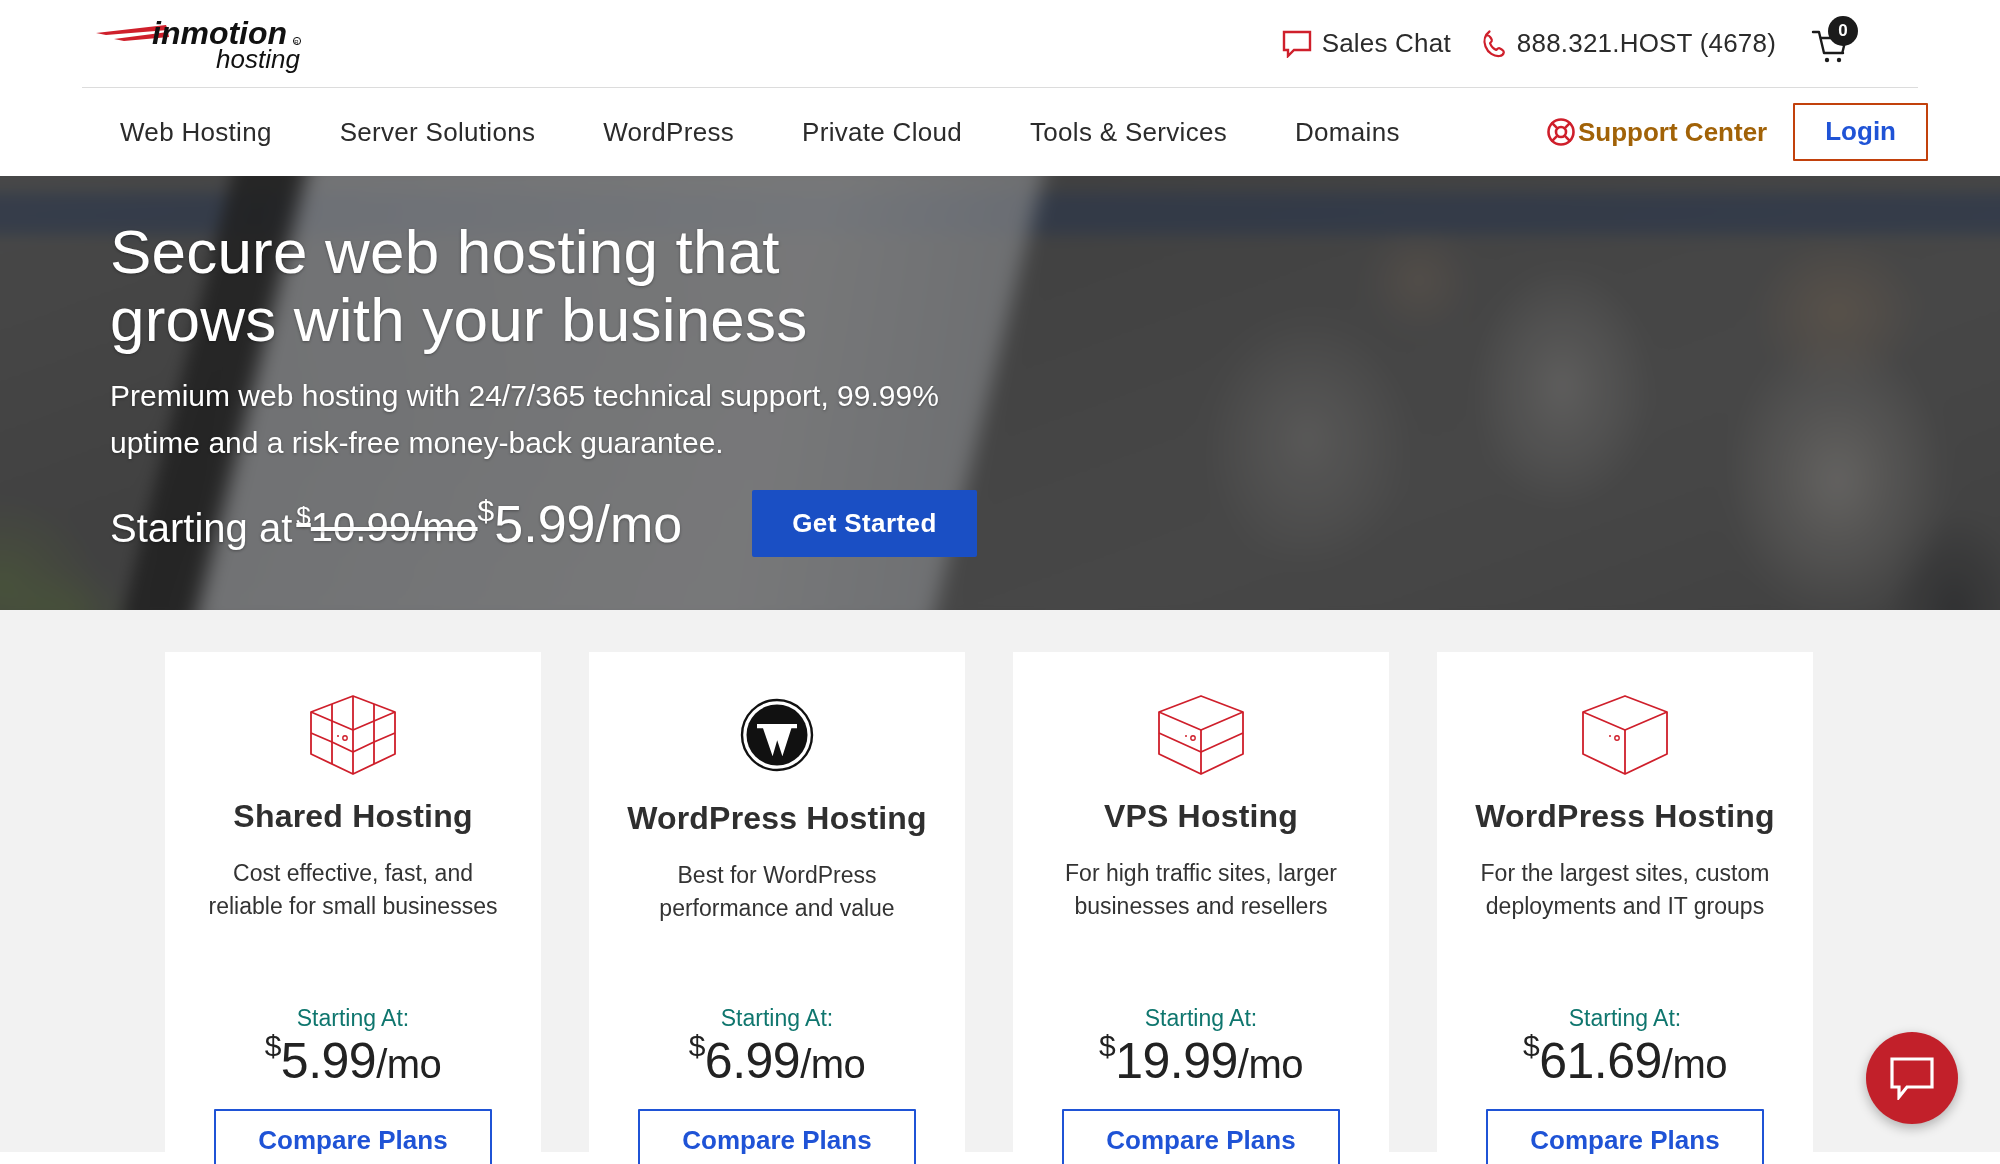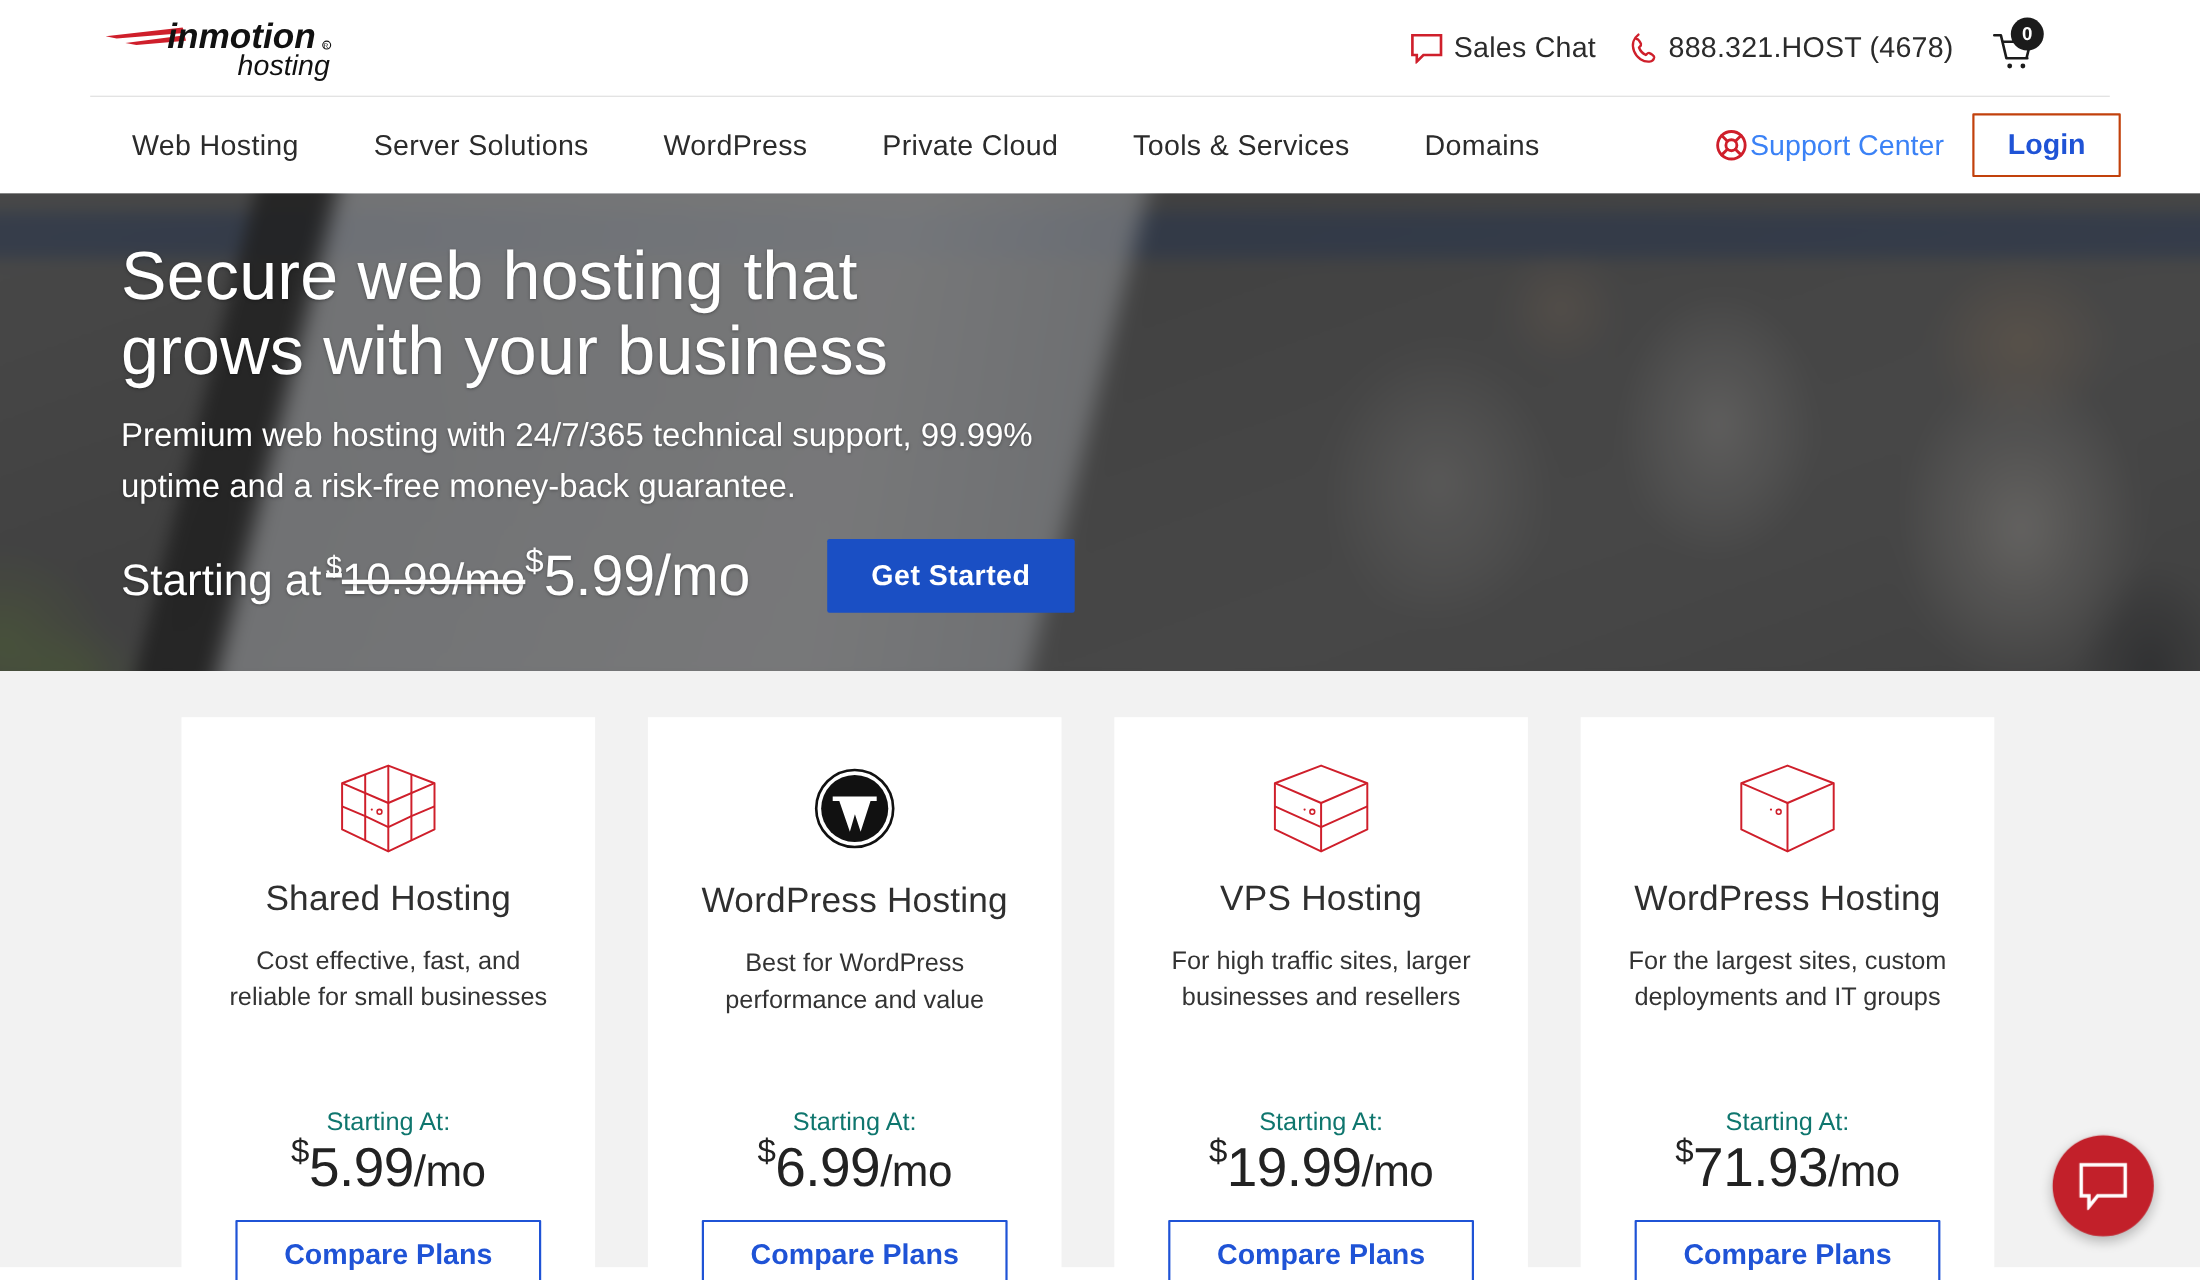--- a/index.html
+++ b/index.html
@@ -109,24 +109,25 @@
     white-space: nowrap;
     letter-spacing: .3px;
   }
   .nav-link + .nav-link { margin-left: 68px; }
   .nav-spacer { flex: 1 1 auto; }
 
   .support-center {
     display: flex;
     align-items: center;
     font-size: 26px;
-    color: #3b82f6;
+    color: #a16207;
     cursor: pointer;
     white-space: nowrap;
     margin-right: 26px;
+    font-weight: bold;
   }
   .lifering { width: 30px; height: 30px; display:block; margin-right: 2px; }
 
   .login-btn {
     border: 2px solid #c2410c;
     color: #1f53d6;
     background: #fff;
     font-size: 26px;
     font-weight: 700;
     padding: 12px 30px;
@@ -261,21 +262,21 @@
     height: 86px;
     display: flex;
     align-items: center;
     justify-content: center;
     margin-bottom: 22px;
     margin-top: 10px;
   }
   .card-title {
     font-size: 32px;
     color: #2f2f2f;
-    font-weight: 400;
+    font-weight: 700;
     text-align: left;
     letter-spacing: .2px;
   }
   .card-desc {
     margin-top: 22px;
     font-size: 23px;
     line-height: 1.42;
     color: #333333;
     text-align: center;
     font-weight: 400;
@@ -533,21 +534,21 @@
           <circle cx="31" cy="44" r="1" fill="#cf1f2b"></circle>
         </svg>
       </div>
       <div class="card-title">WordPress Hosting</div>
       <div class="card-desc">
         <span>For the largest sites, custom</span><br>
         <span>deployments and IT groups</span>
       </div>
       <div class="card-pricing">
         <div class="starting-at">Starting At:</div>
-        <div class="price"><span class="dollar">$</span><span>71.93</span><span class="per">/mo</span></div>
+        <div class="price"><span class="dollar">$</span><span>61.69</span><span class="per">/mo</span></div>
         <button class="compare-btn">Compare Plans</button>
       </div>
     </div>
 
   </div>
 </section>
 
 <button class="chat-fab">
   <svg viewBox="0 0 46 44">
     <path d="M3 3 H43 V31 H18 L10 41 V31 H3 Z" fill="none" stroke="#ffffff" stroke-width="3.2" stroke-linejoin="miter"></path>

